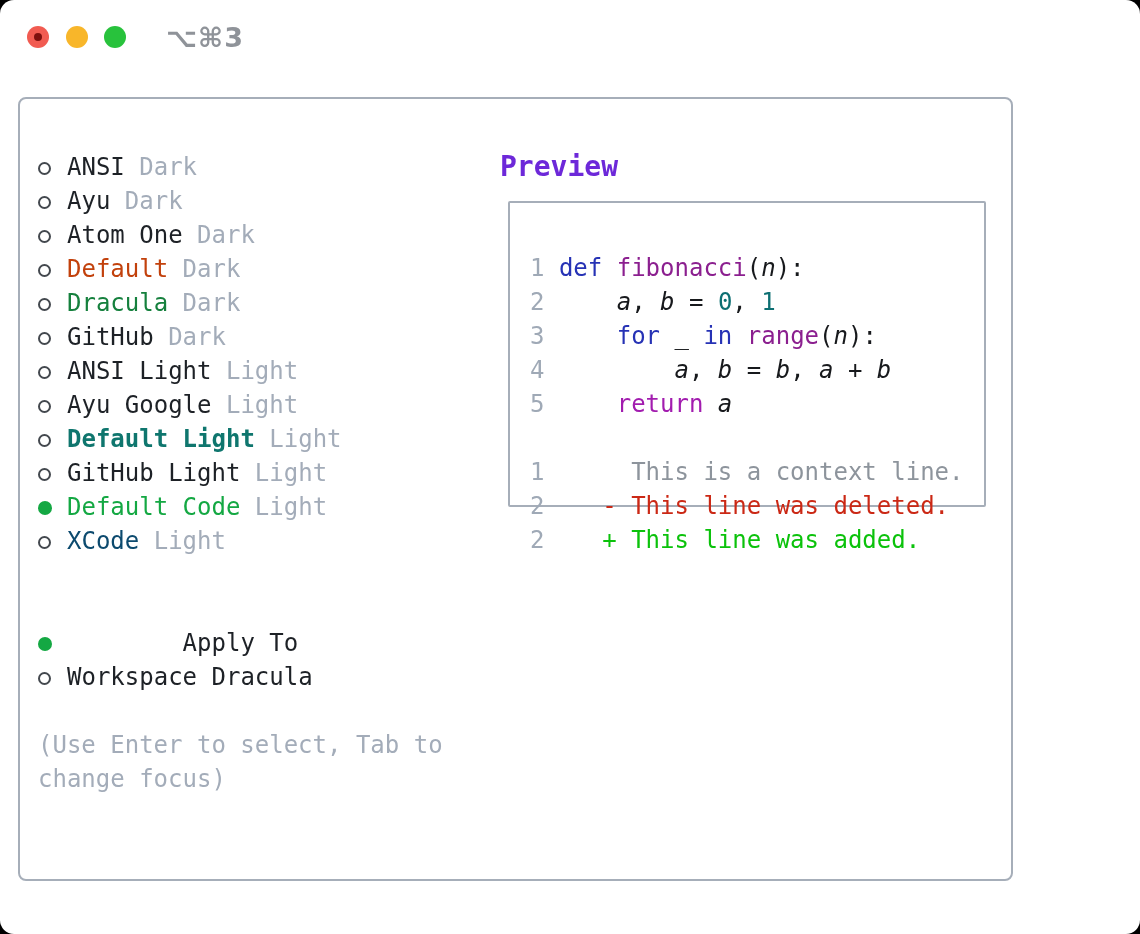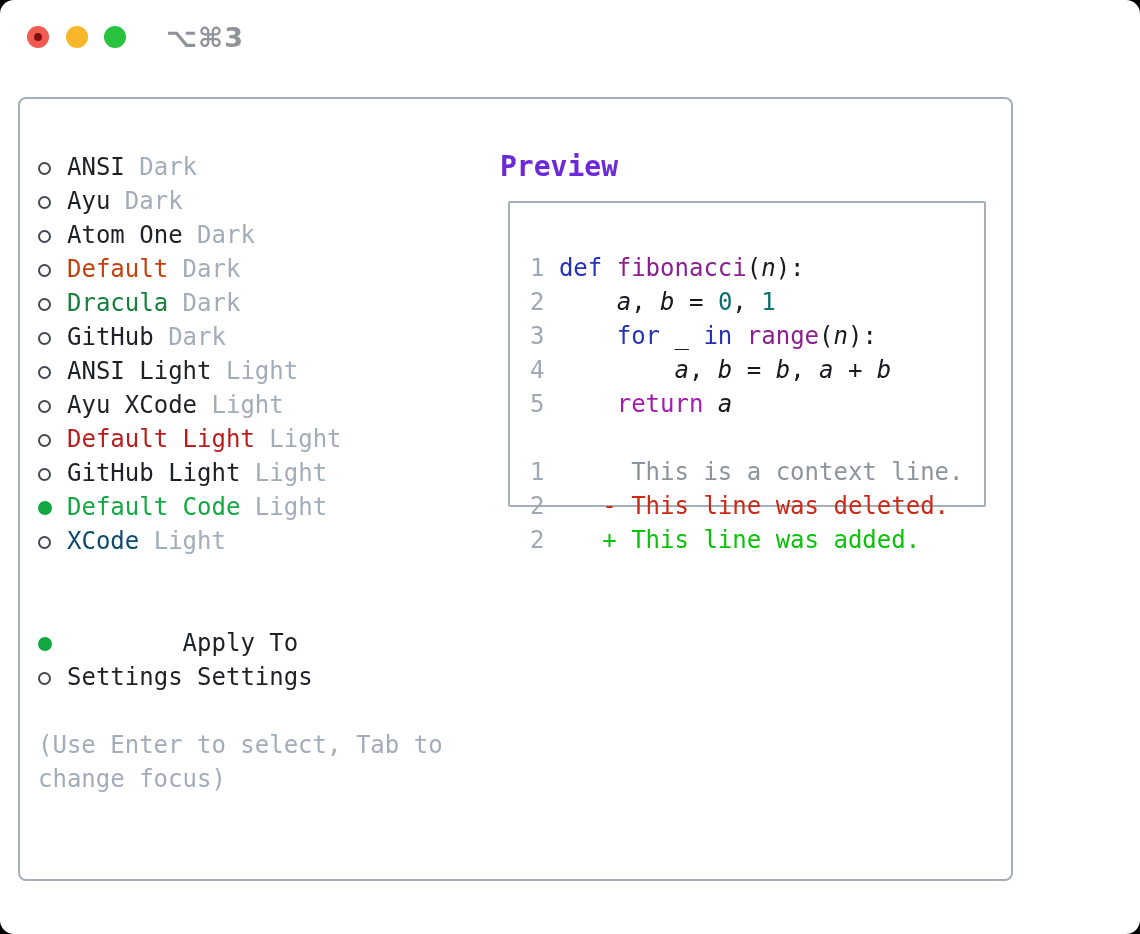--- a/index.html
+++ b/index.html
@@ -54,33 +54,33 @@
 
     <div class="pane-left">
       <div id="theme-list">
           <div class="row"><span class="cell"><span class="ring"></span></span><span style="color: rgb(29, 33, 38); text-align: right;">ANSI </span><span class="muted">Dark</span></div>
           <div class="row"><span class="cell"><span class="ring"></span></span><span style="color: rgb(29, 33, 38);">Ayu </span><span class="muted">Dark</span></div>
           <div class="row"><span class="cell"><span class="ring"></span></span><span style="color: rgb(29, 33, 38);">Atom One </span><span class="muted">Dark</span></div>
           <div class="row"><span class="cell"><span class="ring"></span></span><span style="color: #c2410c;">Default </span><span class="muted">Dark</span></div>
           <div class="row"><span class="cell"><span class="ring"></span></span><span style="color: #15803d;">Dracula </span><span class="muted">Dark</span></div>
           <div class="row"><span class="cell"><span class="ring"></span></span><span style="color: rgb(29, 33, 38);">GitHub </span><span class="muted">Dark</span></div>
           <div class="row"><span class="cell"><span class="ring"></span></span><span style="color: rgb(29, 33, 38);">ANSI Light </span><span class="muted">Light</span></div>
-          <div class="row"><span class="cell"><span class="ring"></span></span><span style="color: rgb(29, 33, 38);">Ayu XCode </span><span class="muted">Light</span></div>
-          <div class="row"><span class="cell"><span class="ring"></span></span><span style="color: #b91c1c;">Default Light </span><span class="muted">Light</span></div>
+          <div class="row"><span class="cell"><span class="ring"></span></span><span style="color: rgb(29, 33, 38);">Ayu Google </span><span class="muted">Light</span></div>
+          <div class="row"><span class="cell"><span class="ring"></span></span><span style="color: #0f766e; font-weight: bold;">Default Light </span><span class="muted">Light</span></div>
           <div class="row"><span class="cell"><span class="ring"></span></span><span style="color: rgb(29, 33, 38);">GitHub Light </span><span class="muted">Light</span></div>
           <div class="row"><span class="cell"><span class="dotsel" style="background: rgb(20, 168, 67);"></span></span><span style="color: rgb(20, 168, 67);">Default Code </span><span class="muted">Light</span></div>
           <div class="row"><span class="cell"><span class="ring"></span></span><span style="color: #0c4a6e;">XCode </span><span class="muted">Light</span></div>
         </div>
       <div class="row blank"></div>
       <div class="row">
         <span class="cell"></span><span>Apply To</span>
       </div>
       <div id="apply-list">
           <div class="row"><span class="cell"><span class="dotsel" style="background: rgb(20, 168, 67);"></span></span></div>
-          <div class="row"><span class="cell"><span class="ring"></span></span><span style="color: rgb(29, 33, 38);">Settings Settings</span></div>
+          <div class="row"><span class="cell"><span class="ring"></span></span><span style="color: rgb(29, 33, 38);">Workspace Dracula</span></div>
         </div>
       <div class="row blank"></div>
       <div id="hint-block">
           <div class="row hint">(Use Enter to select, Tab to</div>
           <div class="row hint">change focus)</div>
         </div>
     </div>
 
     <div class="preview-label">Preview</div>
 

